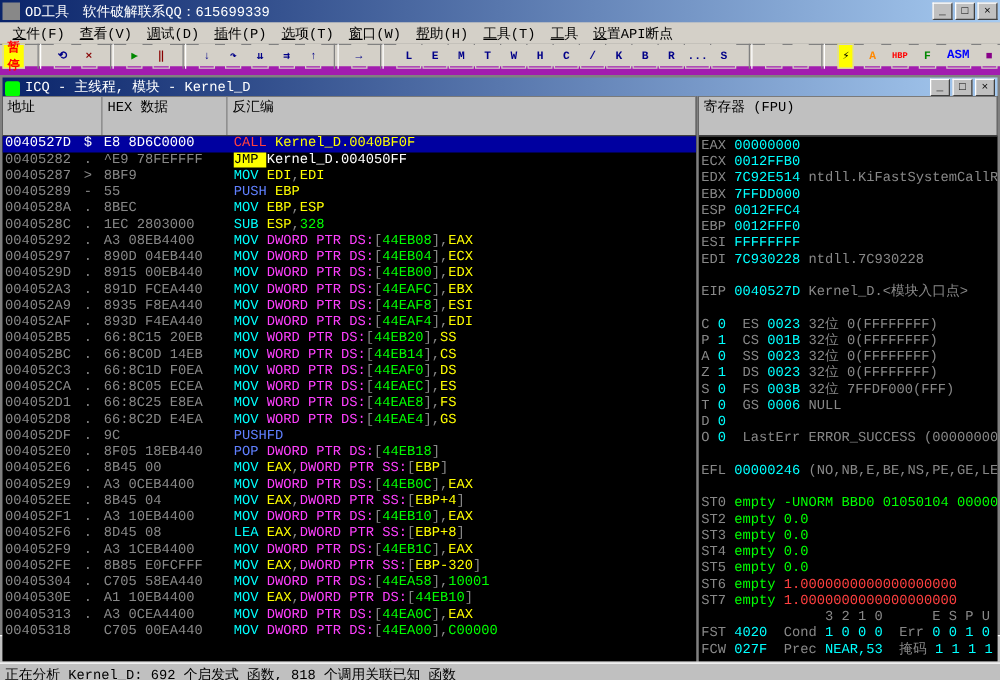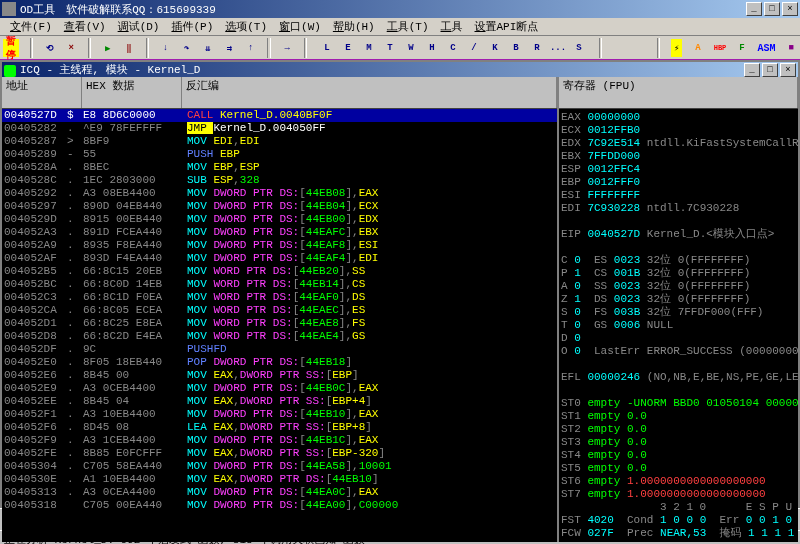--- a/index.html
+++ b/index.html
@@ -5,21 +5,21 @@
 *{margin:0;padding:0;box-sizing:border-box;font-family:'Courier New',monospace;font-size:11px}
 body{background:#c0c0c0;width:800px;height:544px;overflow:hidden}
 .titlebar{background:linear-gradient(to right,#0a246a,#a6caf0);color:#fff;height:18px;display:flex;align-items:center;padding:0 2px;font-family:sans-serif;font-size:11px}
 .titlebar .icon{width:14px;height:14px;background:#888;margin-right:4px}
 .titlebar .title{flex:1}
 .winbtns{display:flex;gap:2px}
 .winbtn{width:16px;height:14px;background:#c0c0c0;border:1px solid #fff;border-right-color:#404040;border-bottom-color:#404040;font-size:9px;text-align:center;line-height:12px;color:#000;cursor:pointer}
 .menubar{background:#d4d0c8;height:18px;display:flex;align-items:center;padding:0 4px;font-family:sans-serif;font-size:11px;border-bottom:1px solid #808080}
 .menubar span{padding:0 6px;cursor:pointer}
 .menubar span:first-letter{text-decoration:underline}
-.toolbar{background:#d4d0c8;height:24px;display:flex;padding:2px;gap:8px;border-bottom:1px solid #a21caf}
+.toolbar{background:#d4d0c8;height:24px;display:flex;align-items:center;padding:2px;gap:8px;border-bottom:7px solid #a21caf}
 .tbtn{width:20px;height:20px;border:1px solid #d4d0c8;display:flex;align-items:center;justify-content:center;font-size:9px;cursor:pointer;font-weight:bold}
 .tsep{width:4px;height:20px;border-left:1px solid #808080;border-right:1px solid #fff;margin:0 2px}
 .pause{background:#ffff00;color:#f00;font-family:sans-serif;font-size:10px;padding:0 3px}
 .mdi{height:448px;background:#808080;padding:2px;display:flex;flex-direction:column}
 .childbar{background:linear-gradient(to right,#0a246a,#a6caf0);color:#fff;height:16px;display:flex;align-items:flex-end;padding:0 2px;font-family:sans-serif;font-size:11px}
 .childbar .icon{width:12px;height:12px;background:#0f0;margin-right:4px;border-radius:2px}
 .content{flex:1;display:flex;gap:2px;background:#808080}
 .pane{background:#000;overflow:hidden;position:relative}
 .left{flex:0 0 555px}
 .right{flex:1}
@@ -158,21 +158,20 @@
           <div class="rrow"><span class="c-gray">A </span><span class="c-cyan">0</span><span class="c-gray">  SS </span><span class="c-cyan">0023</span><span class="c-gray"> 32位 0(FFFFFFFF)</span></div>
           <div class="rrow"><span class="c-gray">Z </span><span class="c-cyan">1</span><span class="c-gray">  DS </span><span class="c-cyan">0023</span><span class="c-gray"> 32位 0(FFFFFFFF)</span></div>
           <div class="rrow"><span class="c-gray">S </span><span class="c-cyan">0</span><span class="c-gray">  FS </span><span class="c-cyan">003B</span><span class="c-gray"> 32位 7FFDF000(FFF)</span></div>
           <div class="rrow"><span class="c-gray">T </span><span class="c-cyan">0</span><span class="c-gray">  GS </span><span class="c-cyan">0006</span><span class="c-gray"> NULL</span></div>
           <div class="rrow"><span class="c-gray">D </span><span class="c-cyan">0</span></div>
           <div class="rrow"><span class="c-gray">O </span><span class="c-cyan">0</span><span class="c-gray">  LastErr </span><span class="c-gray">ERROR_SUCCESS (00000000)</span></div>
           <div class="rrow"><span class="c-gray"></span></div>
           <div class="rrow"><span class="c-gray">EFL </span><span class="c-cyan">00000246</span><span class="c-gray"> (NO,NB,E,BE,NS,PE,GE,LE)</span></div>
           <div class="rrow"><span class="c-gray"></span></div>
           <div class="rrow"><span class="c-gray">ST0 </span><span class="c-grn">empty -UNORM BBD0 01050104 00000000</span></div>
-          <div class="rrow"><span class="c-gray">ST1 </span><span class="c-grn">empty 0.0</span></div>
           <div class="rrow"><span class="c-gray">ST2 </span><span class="c-grn">empty 0.0</span></div>
           <div class="rrow"><span class="c-gray">ST3 </span><span class="c-grn">empty 0.0</span></div>
           <div class="rrow"><span class="c-gray">ST4 </span><span class="c-grn">empty 0.0</span></div>
           <div class="rrow"><span class="c-gray">ST5 </span><span class="c-grn">empty 0.0</span></div>
           <div class="rrow"><span class="c-gray">ST6 </span><span class="c-grn">empty </span><span class="c-red">1.0000000000000000000</span></div>
           <div class="rrow"><span class="c-gray">ST7 </span><span class="c-grn">empty </span><span class="c-red">1.0000000000000000000</span></div>
           <div class="rrow"><span class="c-gray">               3 2 1 0      E S P U O Z D I</span></div>
           <div class="rrow"><span class="c-gray">FST </span><span class="c-cyan">4020</span><span class="c-gray">  Cond </span><span class="c-cyan">1 0 0 0</span><span class="c-gray">  Err </span><span class="c-cyan">0 0 1 0 0 0 0 0</span></div>
           <div class="rrow"><span class="c-gray">FCW </span><span class="c-cyan">027F</span><span class="c-gray">  Prec </span><span class="c-cyan">NEAR,53</span><span class="c-gray">  掩码 </span><span class="c-cyan">1 1 1 1 1 1</span></div>
         </div>

